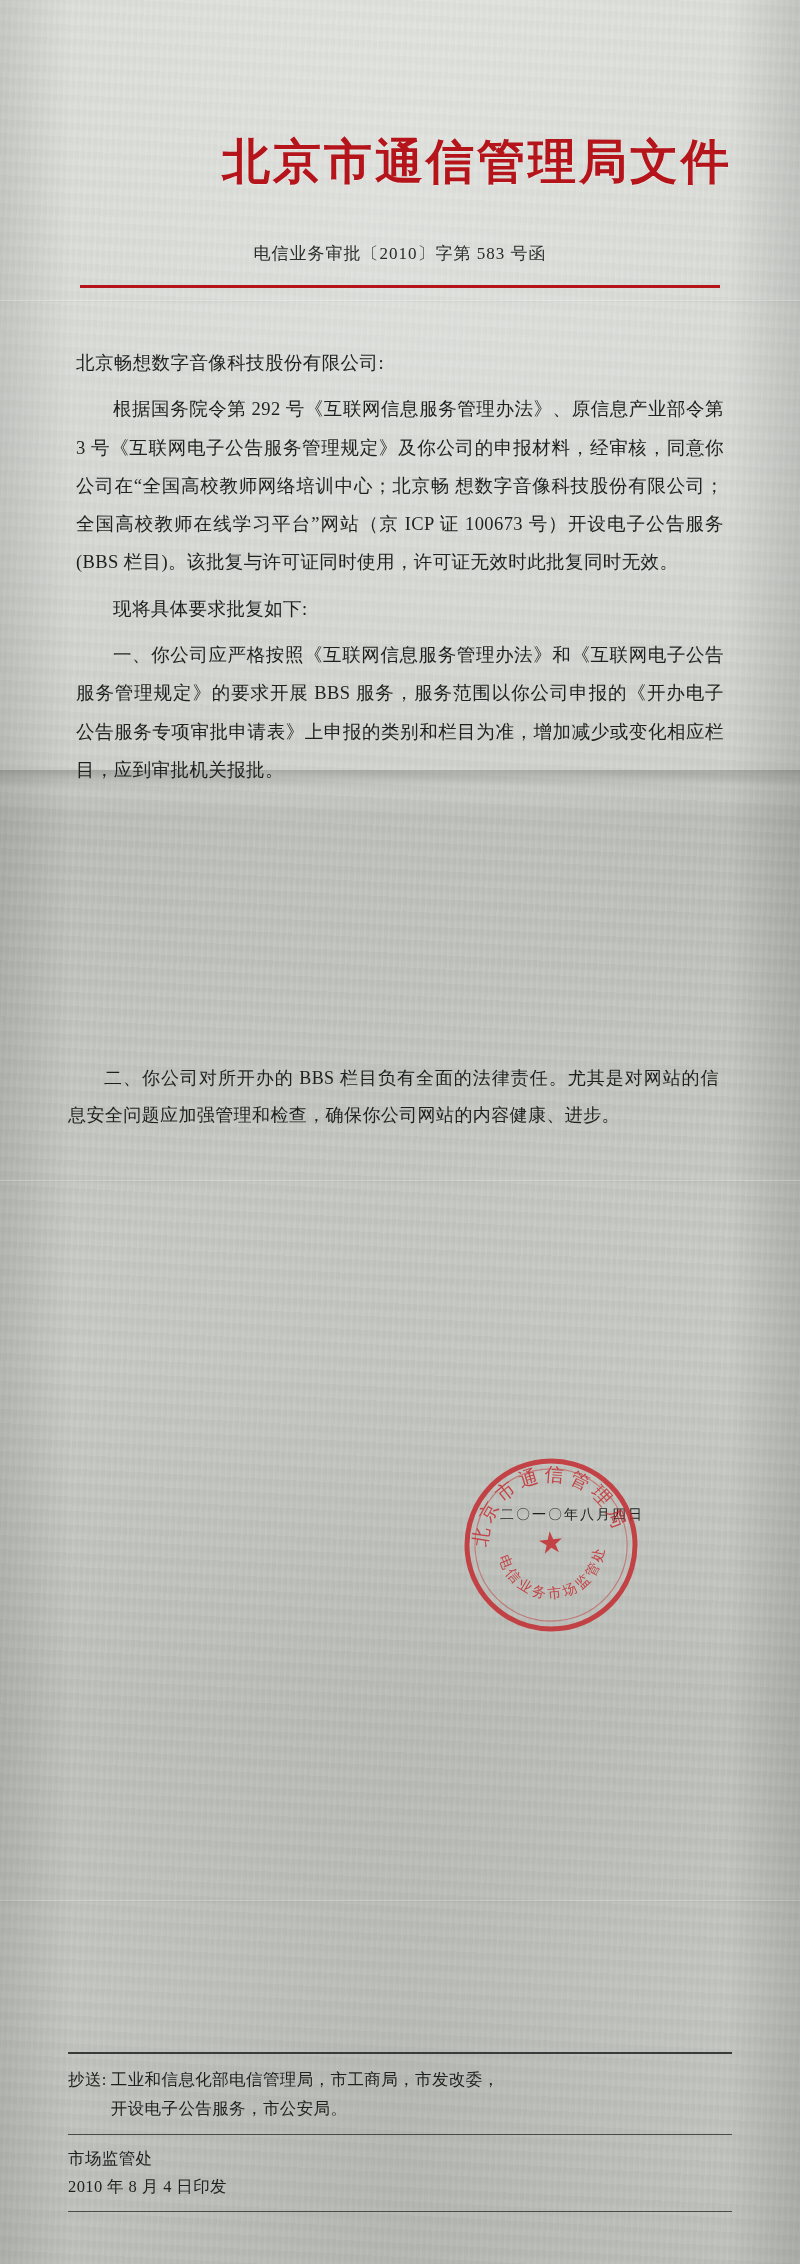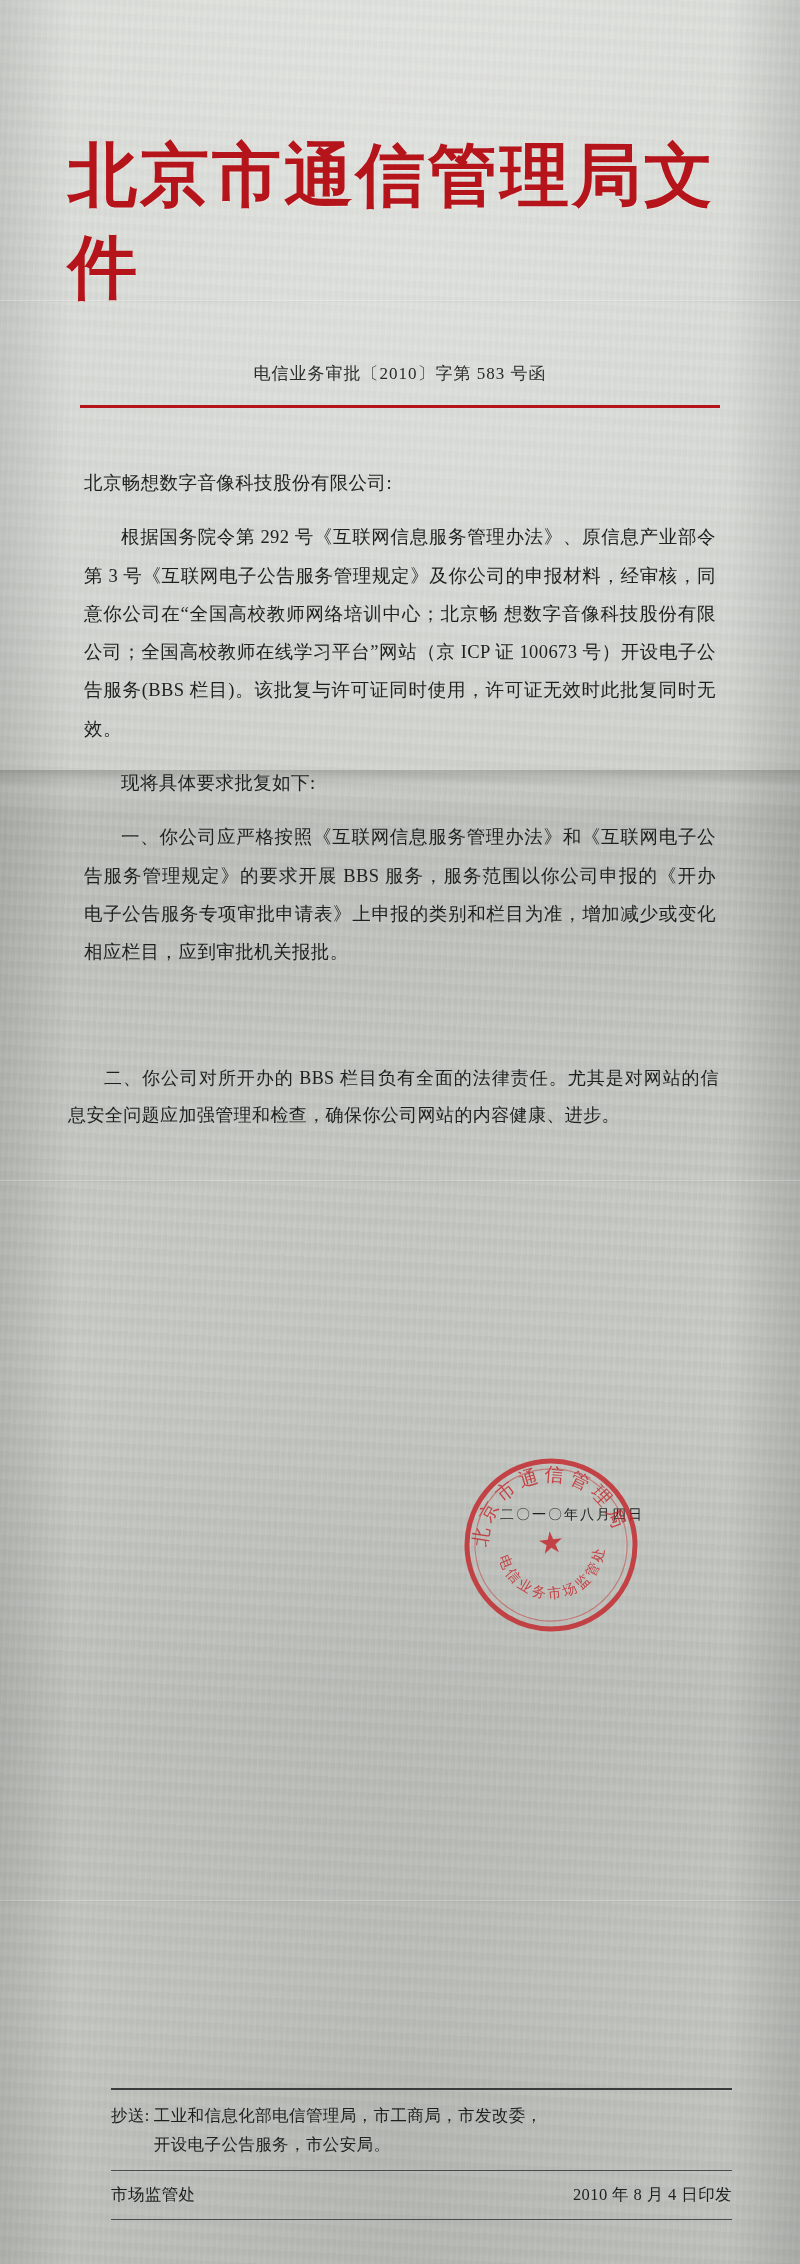--- a/index.html
+++ b/index.html
@@ -43,24 +43,24 @@
     pointer-events: none;
   }
 
   .content {
     position: relative;
     z-index: 3;
     padding: 0 68px;
   }
 
   .doc-title {
-    text-align: left;
+    text-align: right;
     margin-top: 130px;
     color: #b5141b;
-    font-size: 69px;
+    font-size: 48px;
     font-weight: bold;
     letter-spacing: 3px;
     font-family: "Liberation Serif", "DejaVu Serif", serif;
     text-shadow: 0 1px 0 rgba(255,255,255,0.25);
   }
 
   .doc-number {
     text-align: center;
     margin-top: 48px;
     font-size: 17px;
@@ -87,21 +87,21 @@
   .body-block {
     margin-top: 36px;
     font-size: 18.5px;
     line-height: 2.07;
     color: #1f1f1f;
     text-align: justify;
     text-justify: inter-ideograph;
     letter-spacing: 0.4px;
   }
   .body-block p {
-    margin: 16px;
+    margin: 8px;
   }
   .body-block p.indent {
     text-indent: 2em;
   }
 
   .page2-body {
     position: absolute;
     top: 1060px;
     left: 68px;
     right: 81px;
@@ -137,26 +137,25 @@
     z-index: 4;
     opacity: 0.82;
     transform: rotate(-6deg);
   }
   .seal svg { display: block; }
 
   .footer {
     position: absolute;
     left: 68px;
     right: 68px;
-    bottom: 44px;
+    bottom: 52px;
     z-index: 3;
     font-size: 16.5px;
     color: #1f1f1f;
     letter-spacing: 0.4px;
-    margin-left: 43px;
   }
   .footer .hr {
     height: 2px;
     background: #3a3a3a;
     margin-bottom: 12px;
   }
   .footer .hr.thin {
     height: 1px;
     background: #4a4a4a;
     margin: 10px 0 10px 0;
@@ -166,20 +165,21 @@
     align-items: flex-start;
     line-height: 1.75;
   }
   .cc-label { flex: 0 0 auto; padding-right: 4px; }
   .cc-text { flex: 1 1 auto; }
   .foot-row {
     display: flex;
     justify-content: space-between;
     align-items: baseline;
     line-height: 1.7;
+    flex-direction: column;
   }
   .foot-row .left { flex: 0 0 auto; }
   .foot-row .right { flex: 0 0 auto; }
 
   .fold-line {
     position: absolute;
     left: 0; right: 0;
     height: 1px;
     background: rgba(255,255,255,0.22);
     box-shadow: 0 1px 2px rgba(0,0,0,0.05);

